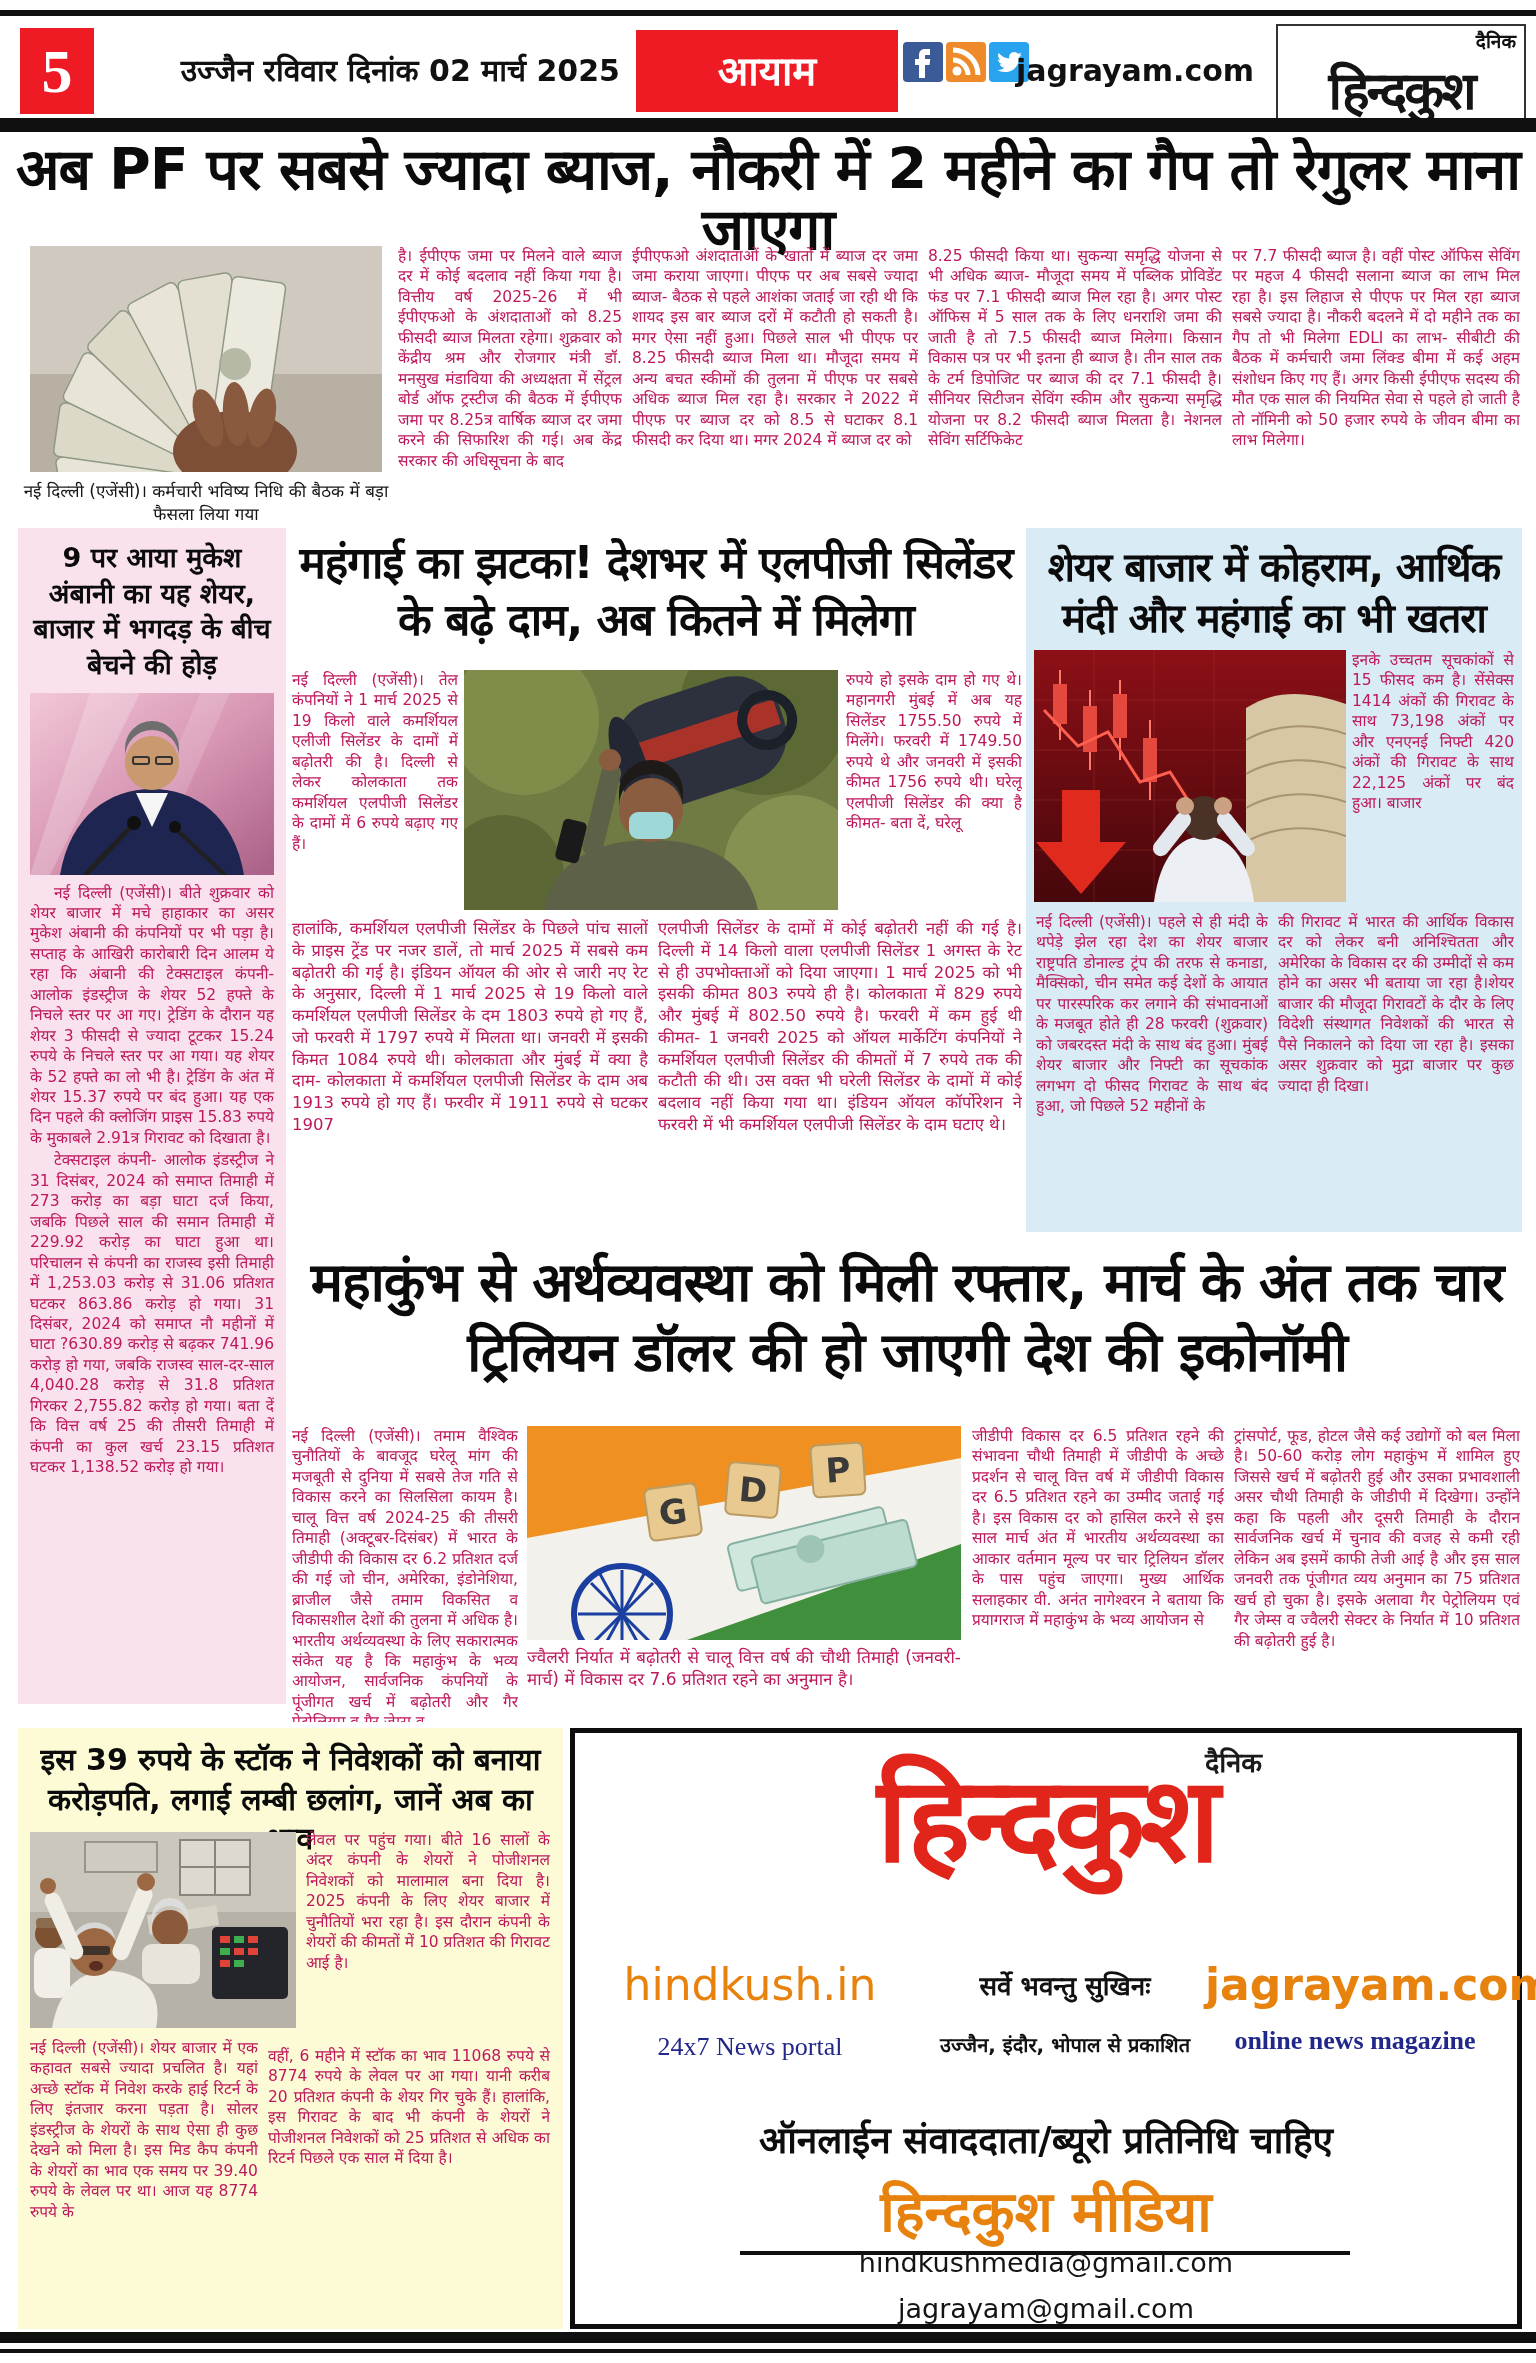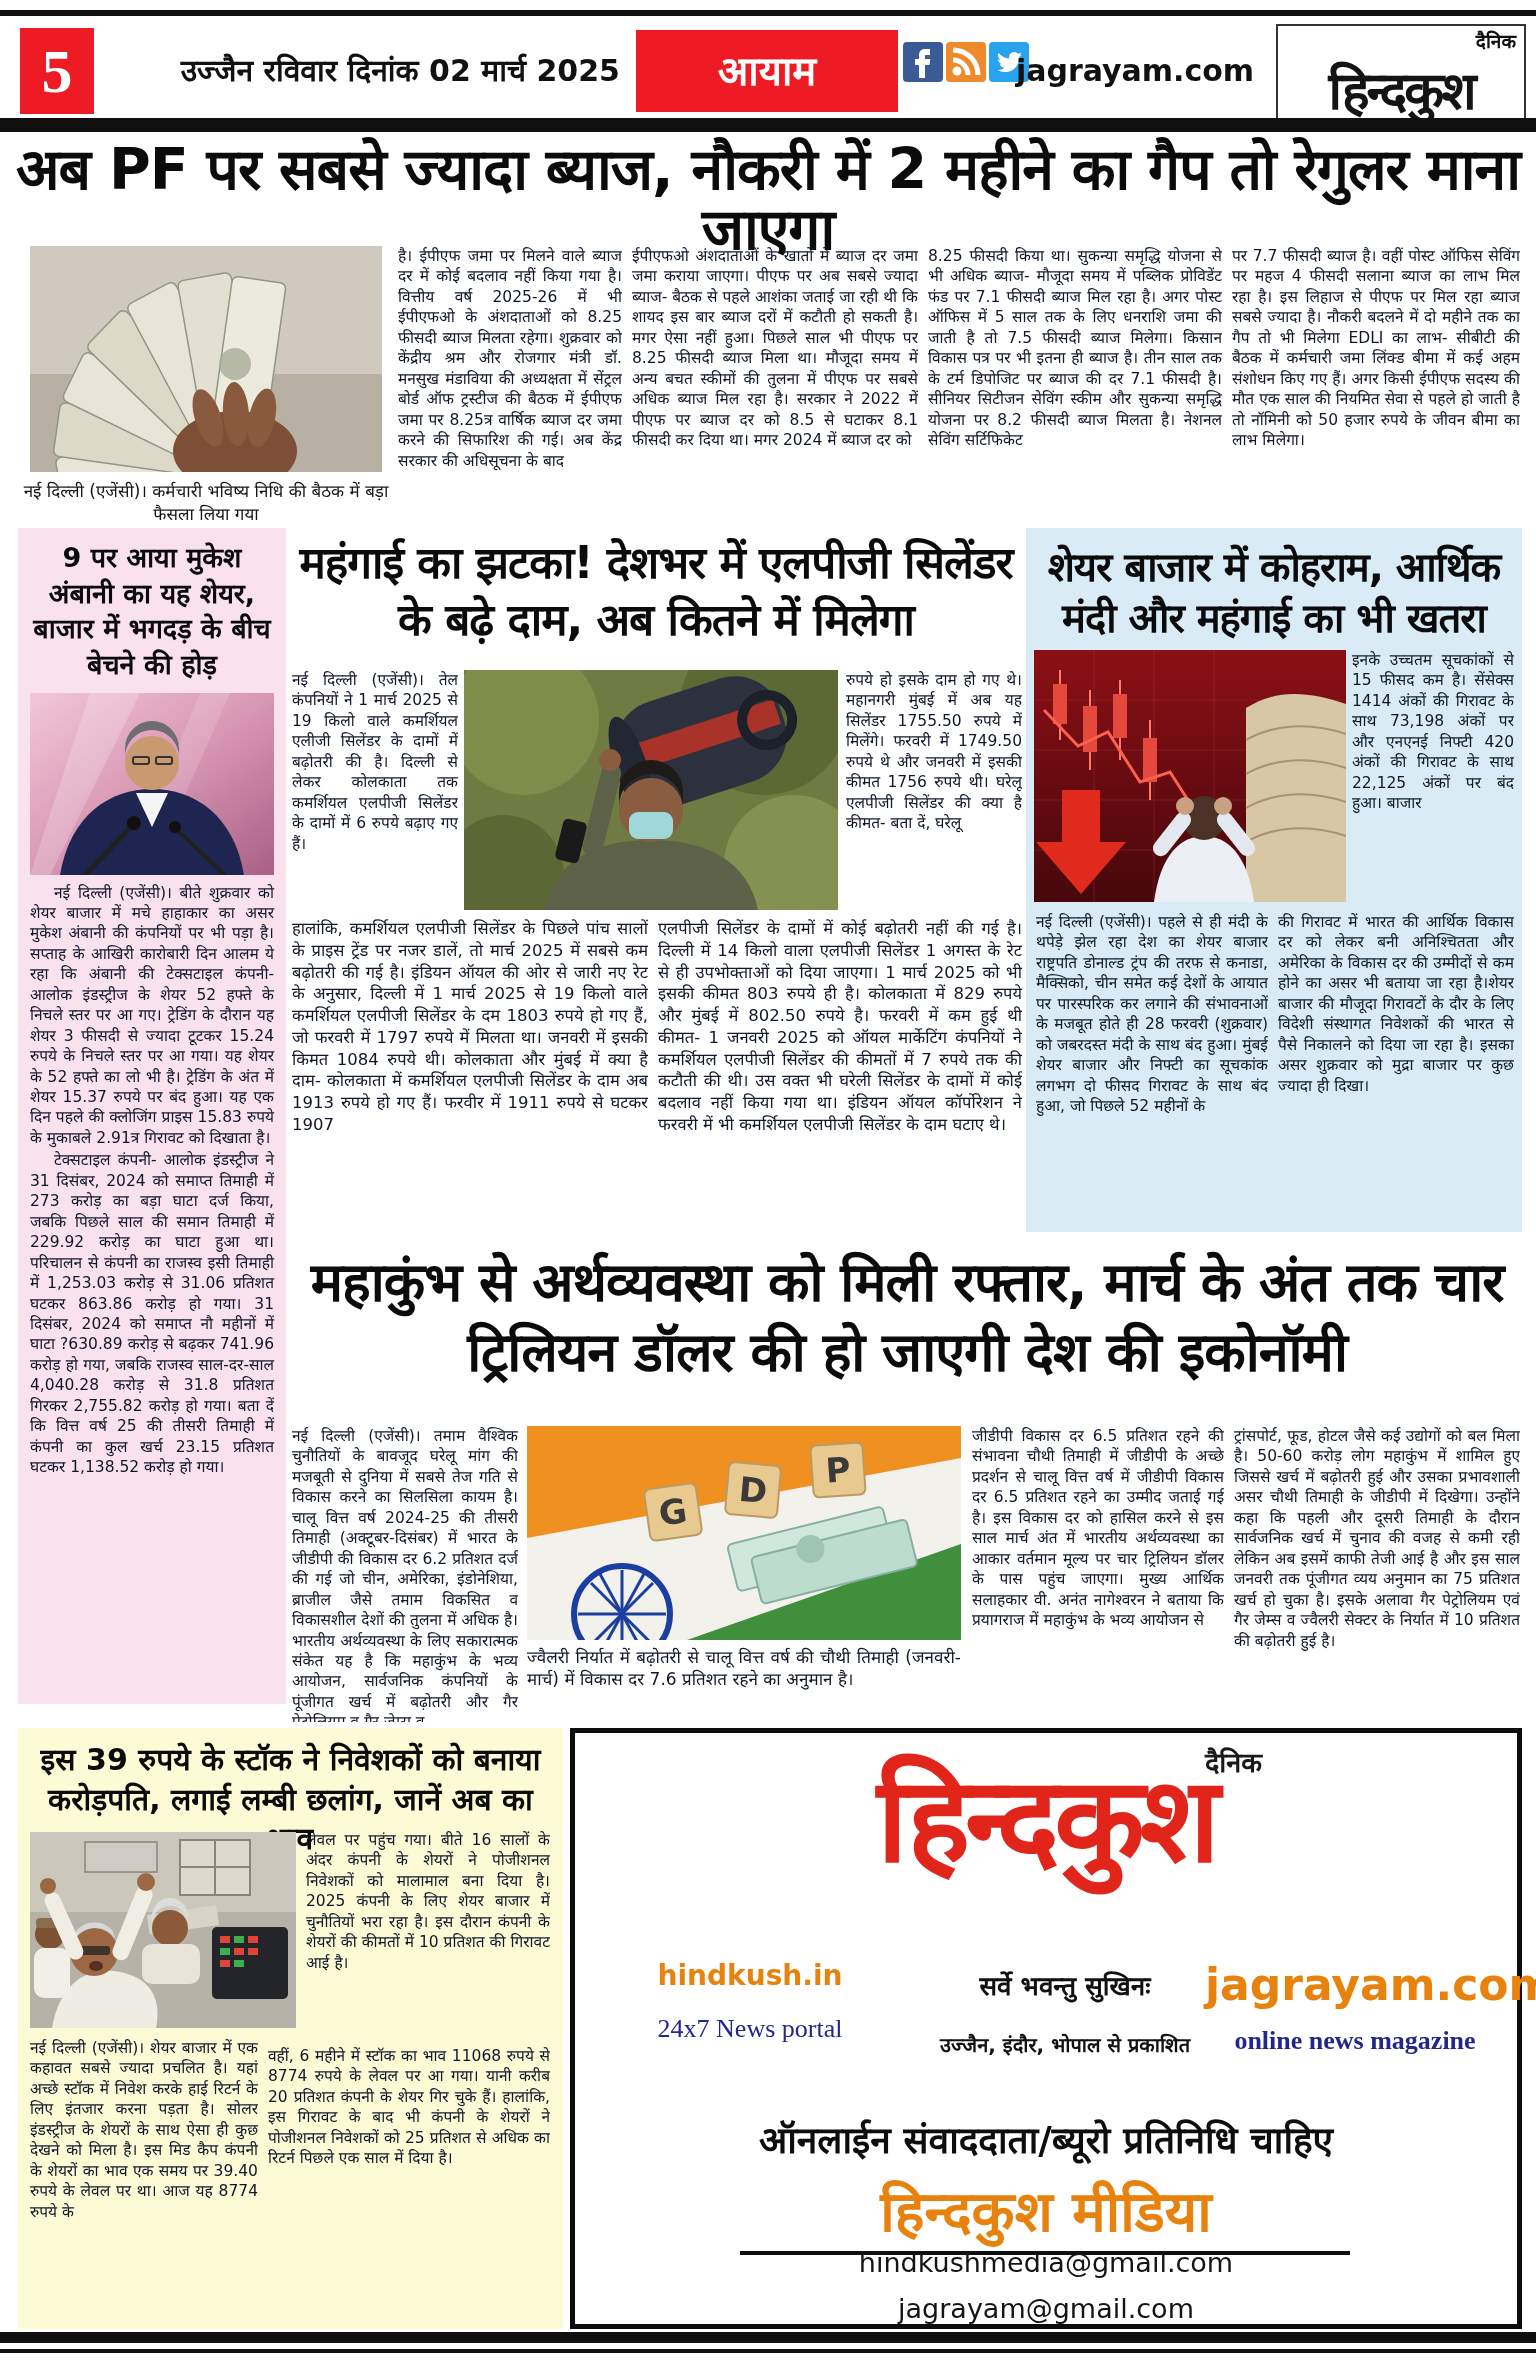--- a/index.html
+++ b/index.html
@@ -1,21 +1,21 @@
 <!DOCTYPE html>
 <html><head>
 <meta charset="utf-8">
 <style>
   html,body{margin:0;padding:0;background:#ffffff;}
   .page{position:relative;width:1536px;height:2363px;background:#ffffff;overflow:hidden;
         font-family:"DejaVu Sans","Liberation Sans",sans-serif;color:#111;}
   .abs{position:absolute;}
   .bar{background:#101010;}
   .redbox{background:#ee1b24;color:#fff;text-align:center;font-weight:800;}
-  .bt{font-size:15.5px;line-height:1.32;text-align:justify;overflow:hidden;color:#0f172a;}
+  .bt{font-size:15.5px;line-height:1.32;text-align:justify;overflow:hidden;color:#be185d;}
   .bt p{margin:0 0 2px 0;}
   .bt p.ind{text-indent:24px;}
   .headline{font-weight:900;text-align:center;color:#0b0b0b;letter-spacing:-1px;}
   .photo{overflow:hidden;background:#ddd;}
   .photo svg{width:100%;height:100%;display:block;}
   .caption{font-size:17px;line-height:1.35;text-align:center;color:#151515;}
   .pinkcard{background:#f9e2ee;}
   .bluecard{background:#d9ecf5;}
   .yellowcard{background:#fdfbd6;}
   .sideheadline{font-weight:800;text-align:center;line-height:1.32;color:#0b0b0b;}
@@ -302,21 +302,21 @@
 
   <div class="abs bt" style="left:306px;top:1830px;width:244px;height:212px;">लेवल पर पहुंच गया। बीते 16 सालों के अंदर कंपनी के शेयरों ने पोजीशनल निवेशकों को मालामाल बना दिया है। 2025 कंपनी के लिए शेयर बाजार में चुनौतियों भरा रहा है। इस दौरान कंपनी के शेयरों की कीमतों में 10 प्रतिशत की गिरावट आई है।</div>
   <div class="abs bt" style="left:30px;top:2038px;width:228px;height:282px;">नई दिल्ली (एजेंसी)। शेयर बाजार में एक कहावत सबसे ज्यादा प्रचलित है। यहां अच्छे स्टॉक में निवेश करके हाई रिटर्न के लिए इंतजार करना पड़ता है। सोलर इंडस्ट्रीज के शेयरों के साथ ऐसा ही कुछ देखने को मिला है। इस मिड कैप कंपनी के शेयरों का भाव एक समय पर 39.40 रुपये के लेवल पर था। आज यह 8774 रुपये के</div>
   <div class="abs bt" style="left:268px;top:2046px;width:282px;height:274px;">वहीं, 6 महीने में स्टॉक का भाव 11068 रुपये से 8774 रुपये के लेवल पर आ गया। यानी करीब 20 प्रतिशत कंपनी के शेयर गिर चुके हैं। हालांकि, इस गिरावट के बाद भी कंपनी के शेयरों ने पोजीशनल निवेशकों को 25 प्रतिशत से अधिक का रिटर्न पिछले एक साल में दिया है।</div>
 
   <div class="abs adbox" style="left:570px;top:1728px;width:952px;height:601px;box-sizing:border-box;">
     <div class="abs" style="left:630px;top:10px;font-size:27px;font-weight:700;color:#1a1a1a;">दैनिक</div>
     <div class="abs masthead-red" style="left:0;right:0;top:26px;text-align:center;font-size:118px;font-weight:900;letter-spacing:-5px;line-height:1.05;">हिन्दकुश</div>
 
     <div class="abs" style="left:30px;top:226px;width:290px;text-align:center;">
-      <div class="orange" style="font-size:28px;font-weight:700;">hindkush.in</div>
+      <div class="orange" style="font-size:44px;font-weight:400;">hindkush.in</div>
       <div class="navy" style="font-size:26px;font-weight:400;margin-top:22px;">24x7 News portal</div>
     </div>
     <div class="abs" style="left:345px;top:218px;width:290px;text-align:center;margin-top:16px;">
       <div style="font-size:26px;font-weight:700;">सर्वे भवन्तु सुखिनः</div>
       <div style="font-size:20px;font-weight:600;margin-top:28px;">उज्जैन, इंदौर, भोपाल से प्रकाशित</div>
     </div>
     <div class="abs" style="left:630px;top:226px;width:300px;text-align:center;">
       <div class="orange" style="font-size:44px;font-weight:800;">jagrayam.com</div>
       <div class="navy" style="font-size:26px;font-weight:700;margin-top:16px;">online news magazine</div>
     </div>

